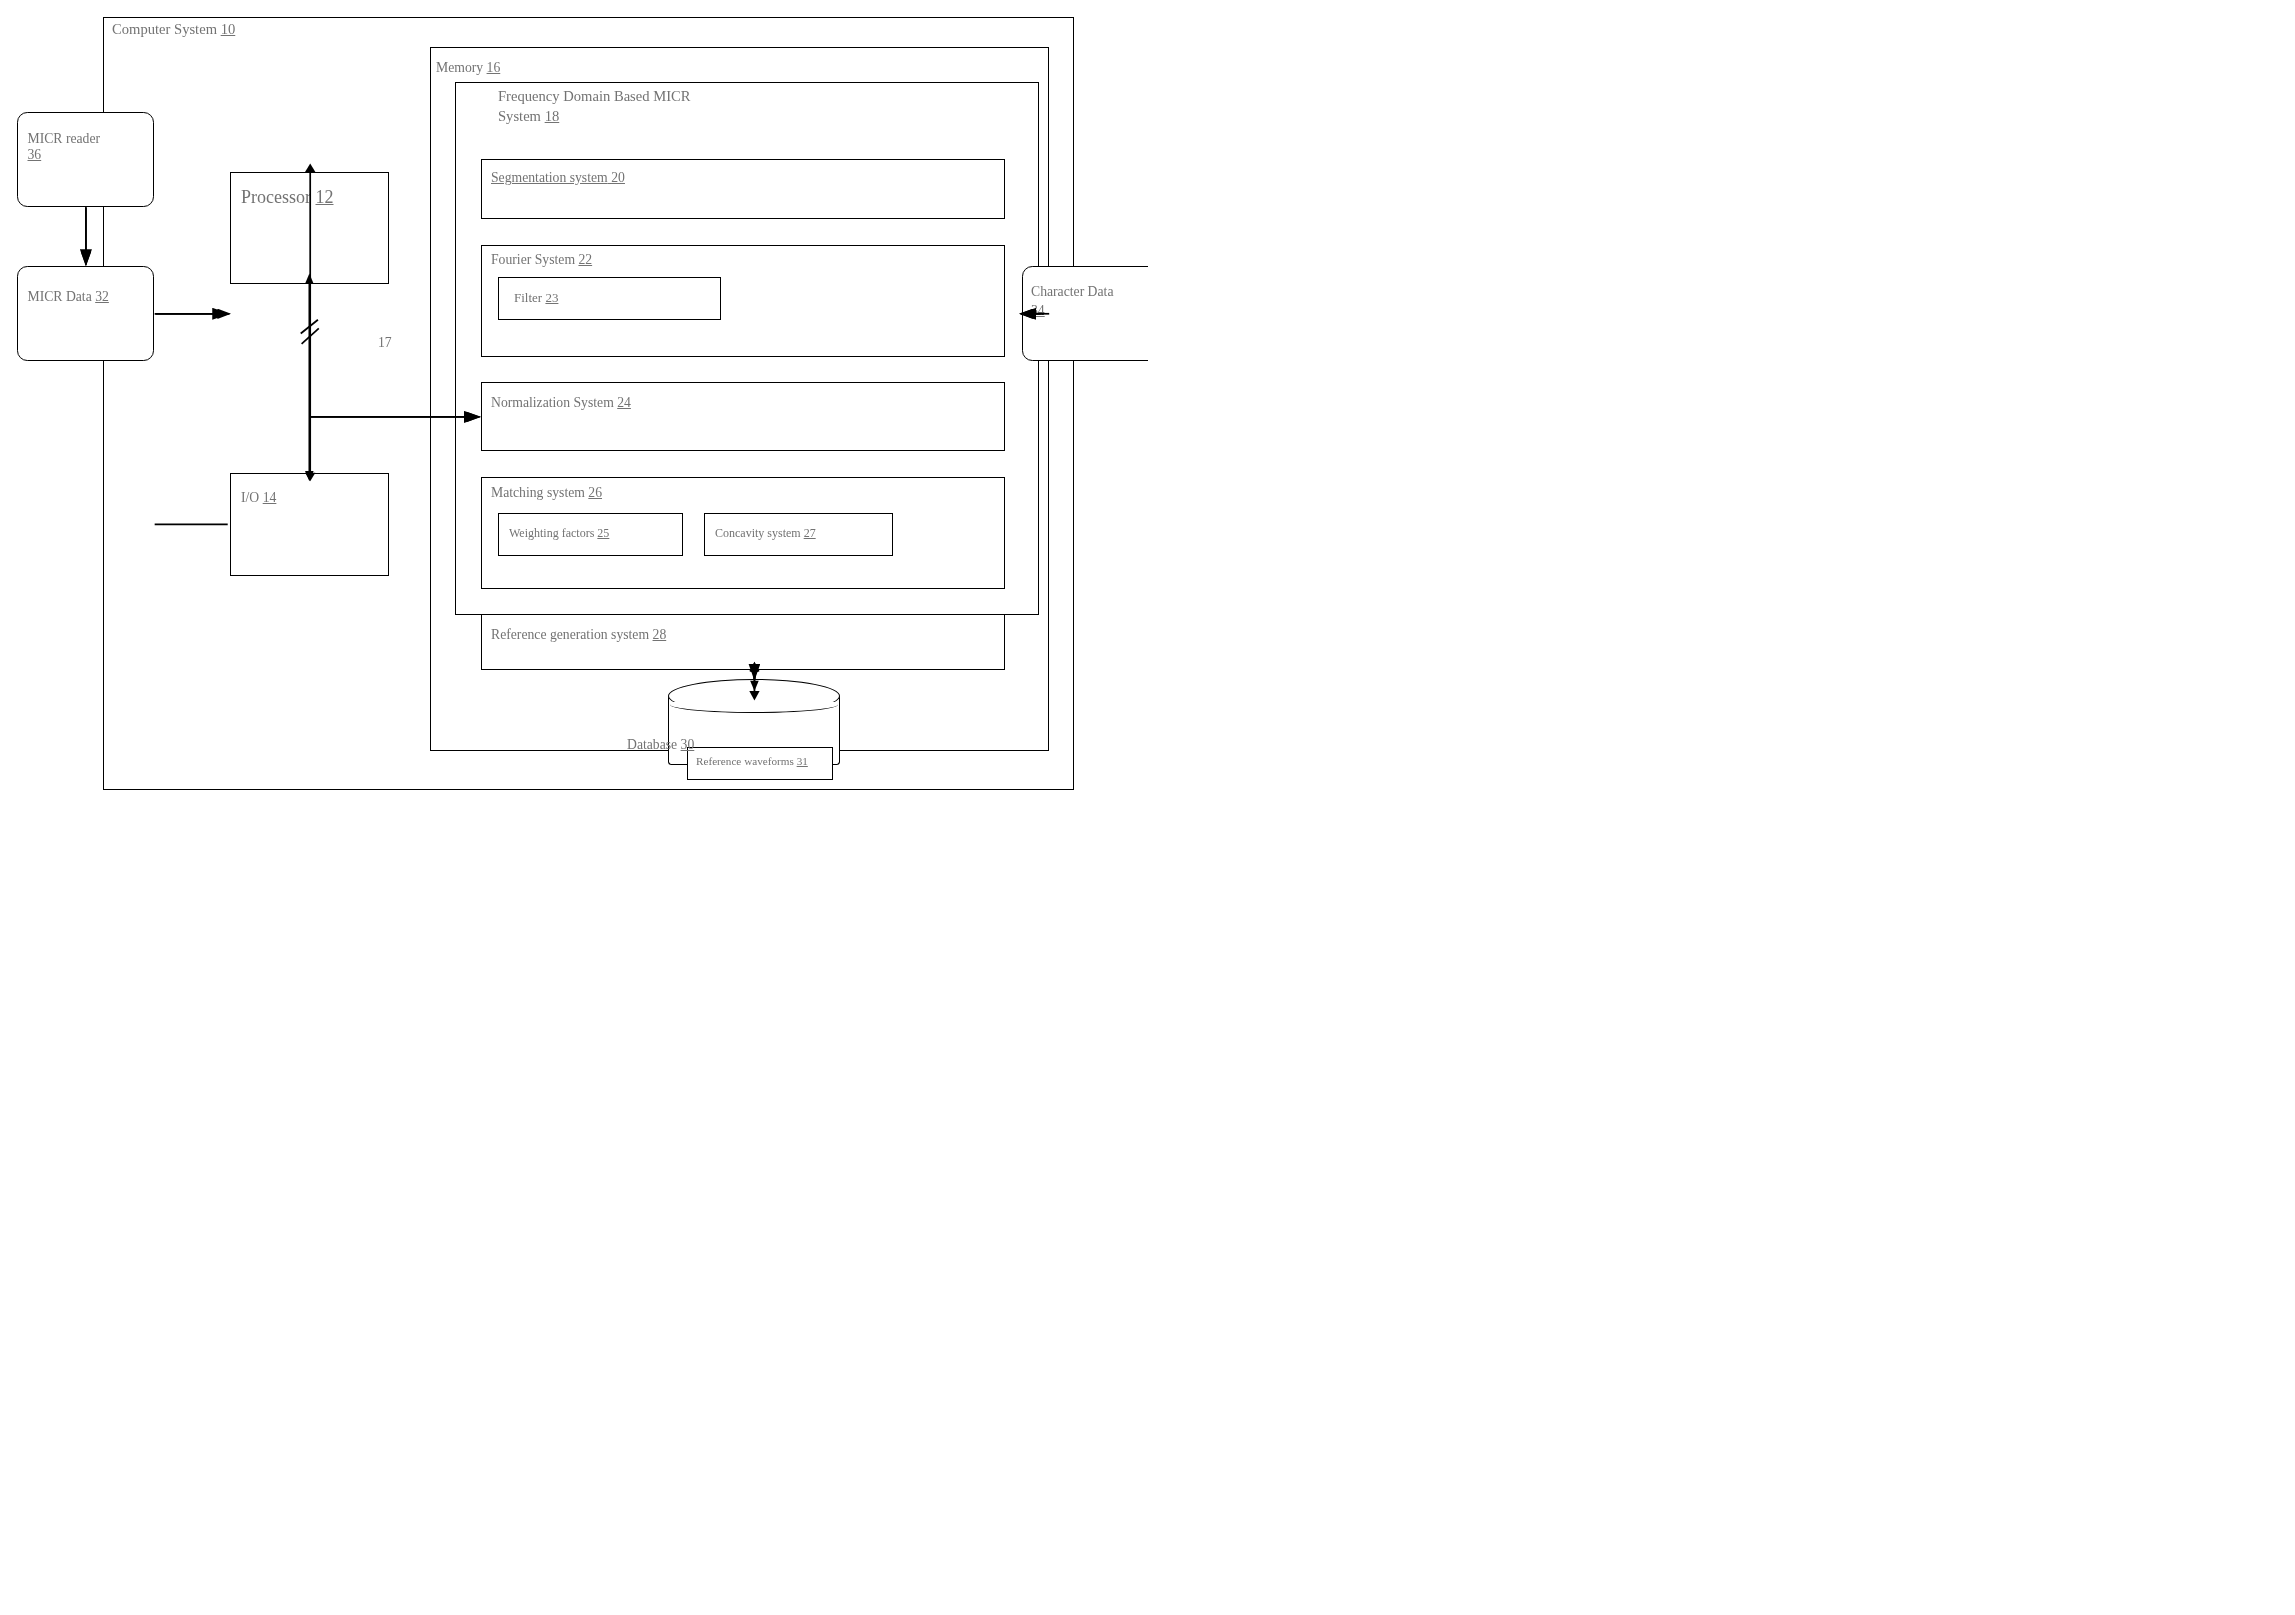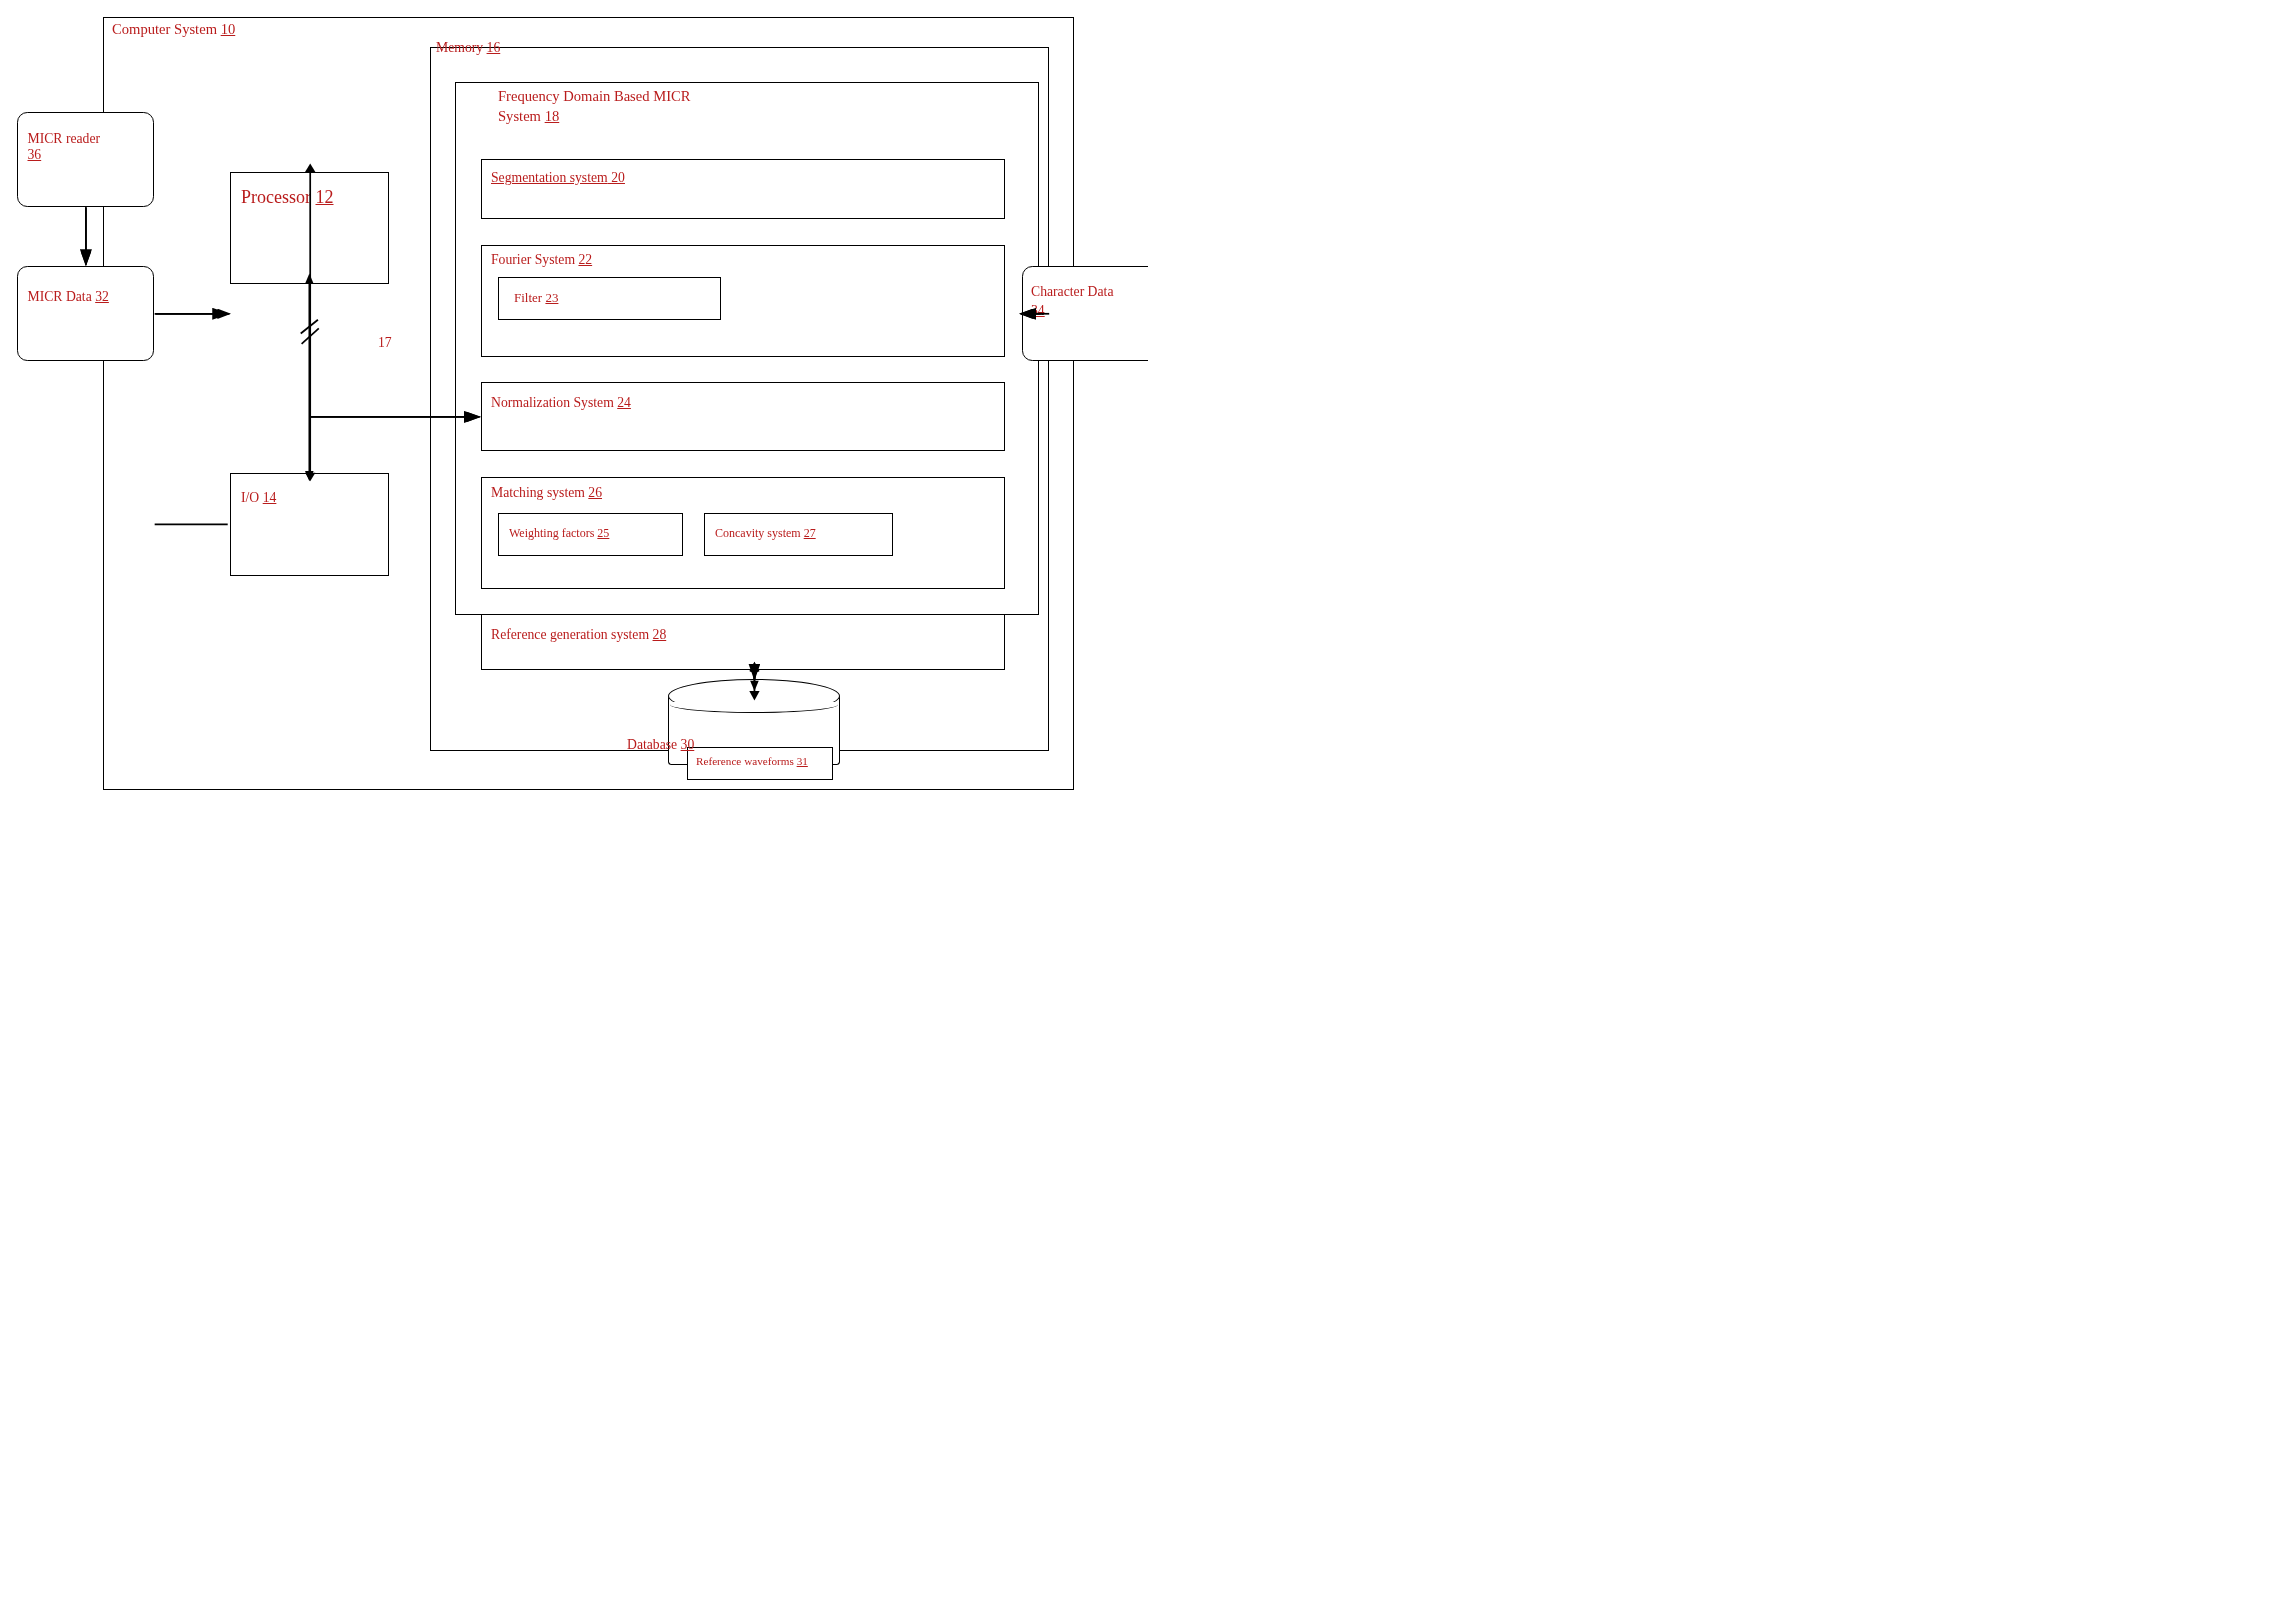--- a/index.html
+++ b/index.html
@@ -29,21 +29,21 @@
     .box-rounded {
       position: absolute;
       border: 1.7px solid #000;
       background: #fff;
       border-radius: 10.3px;
     }
 
     .box-label {
       position: absolute;
       font-size: 13px;
-      color: #b91c1c;
+      color: #737373;
     }
 
     .underline {
       text-decoration: underline;
     }
 
     
     #computer-system {
       left: 103px;
       top: 17px;
@@ -60,21 +60,21 @@
     
     #memory {
       left: 430px;
       top: 47px;
       width: 619px;
       height: 704px;
     }
 
     #memory-label {
       left: 436px;
-      top: 40px;
+      top: 60px;
       font-size: 13.7px;
     }
 
     
     #freq-domain {
       left: 455px;
       top: 82px;
       width: 584px;
       height: 533px;
     }

